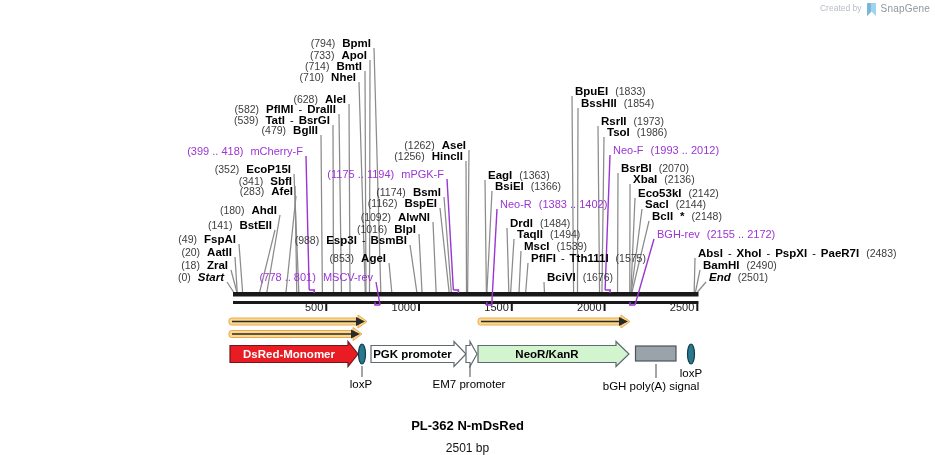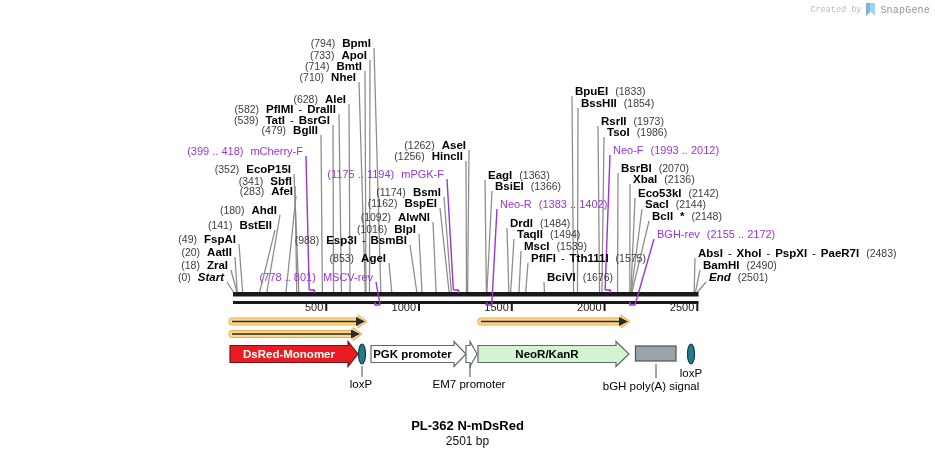--- a/index.html
+++ b/index.html
@@ -8,26 +8,26 @@
   svg text{font-family:"Liberation Sans","DejaVu Sans",sans-serif;}
   .num{font-size:10.5px;fill:#3d3d3d;font-weight:400;}
   .enz{font-size:11.5px;fill:#000000;font-weight:700;}
   .sep{font-size:11px;fill:#000000;font-weight:400;}
   .ital{font-size:11.5px;fill:#000000;font-weight:700;font-style:italic;}
   .ast{font-size:11.5px;fill:#000000;font-weight:700;}
   .primertxt{font-size:11px;font-weight:400;}
   .rulernum{font-size:11px;fill:#1c1c1c;font-weight:400;}
   .feattxt{font-size:11.5px;font-weight:700;}
   .featlabel{font-size:11.5px;fill:#000000;font-weight:400;}
-  #watermark{position:absolute;top:3px;right:5px;display:flex;align-items:center;gap:4px;font-family:Liberation Mono, monospace;}
+  #watermark{position:absolute;top:3px;right:5px;display:flex;gap:4px;}
   #watermark .createdby{font-size:8.5px;color:#b7bdc4;}
   #watermark .brand{font-size:10px;color:#8e969e;letter-spacing:.2px;}
   #titleblock{position:absolute;left:0;right:0;top:418px;text-align:center;}
   #titleblock .tname{font-size:13px;font-weight:700;color:#000;}
-  #titleblock .tsize{font-size:12px;color:#111;margin-top:1px;}
+  #titleblock .tsize{font-size:12px;color:#111;margin-top:8px;}
 </style>
 </head>
 <body>
 
 <div id="stage">
 
   <div id="watermark">
     <span class="createdby">Created by</span>
     <span style="display:inline-block;line-height:0;">
       <svg width="11" height="14" viewBox="0 0 11 14">

